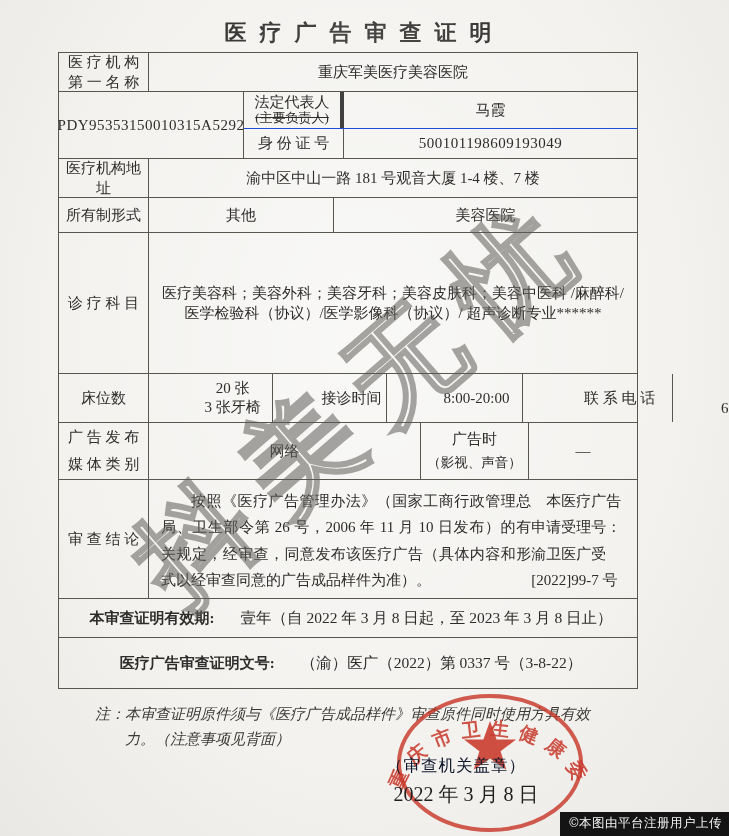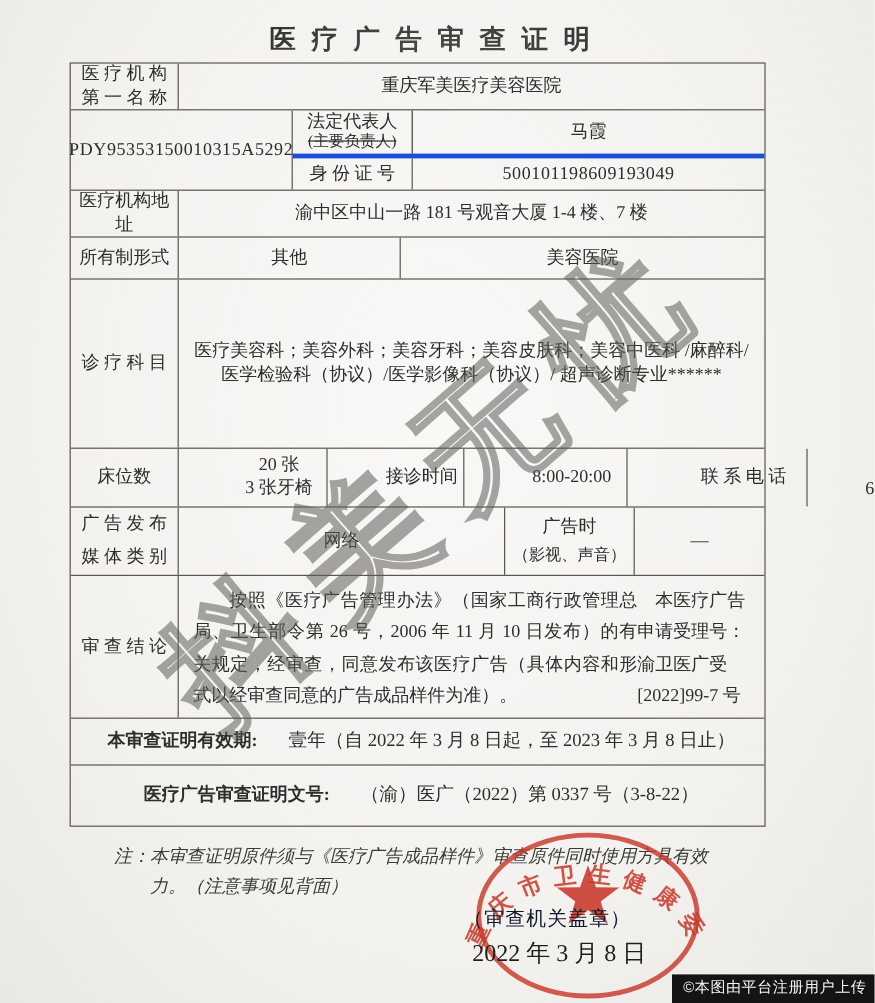--- a/index.html
+++ b/index.html
@@ -20,21 +20,21 @@
   .preline{white-space:pre-line;}
   .w90{width:90px;flex:none;} .w185{width:185px;flex:none;} .w100{width:100px;flex:none;}
   .w80{width:80px;flex:none;} .w70{width:70px;flex:none;} .w92{width:92px;flex:none;}
   .w106{width:106px;flex:none;} .w272{width:272px;flex:none;} .w108{width:108px;flex:none;}
   .grow{flex:1;}
   .h38{height:38px;} .h66{height:66px;} .h34{height:34px;} .h140{height:140px;justify-content:flex-end;} .h48{height:48px;gap:44px;}
   .h56{height:56px;} .h118{height:118px;} .h50{height:50px;}
   .stack{display:flex;flex-direction:column;padding:0;align-items:stretch;}
   .substack{flex:1;display:flex;flex-direction:column;}
   .subrow{flex:1;display:flex;}
-  .subrow + .subrow{border-top:4px solid #1d4ed8;}
+  .subrow + .subrow{border-top:1px solid #1d4ed8;}
   .strike{text-decoration:line-through;font-size:13px;}
   .small2{font-size:13.5px;}
   .mono-num{letter-spacing:.5px;}
   .review-cell{flex-direction:row;align-items:flex-start;justify-content:center;text-align:left;padding:6px 12px;}
   .review-cell p{margin:2px 0;font-size:15px;line-height:1.75;}
   .review-cell .para{text-indent:2em;text-align:justify;}
   .review-cell .accept{text-indent:1em;}
   .inline-row{justify-content:center;text-align:left;padding-left:10px;gap:26px;}
   .inline-row .ilab{font-weight:bold;font-size:15px;}
   .inline-row .ival{font-size:15.5px;}
@@ -72,21 +72,21 @@
       <div class="cell lab w90 preline">医 疗 机 构
 第 一 名 称</div>
       <div class="cell grow">重庆军美医疗美容医院</div>
     </div>
 
     <div class="row h66">
       <div class="cell w185 mono-num">PDY95353150010315A5292</div>
       <div class="cell grow stack">
         <div class="substack">
           <div class="subrow">
-            <div class="cell w100" style="border-right:1px solid #404040;flex-direction:column;line-height:1.15;">
+            <div class="cell w100" style="border-right:4px solid #404040;flex-direction:column;line-height:1.15;">
               <span>法定代表人</span>
               <span class="strike">(主要负责人)</span>
             </div>
             <div class="cell grow" style="border-right:none;">马霞</div>
           </div>
           <div class="subrow">
             <div class="cell w100" style="border-right:1px solid #59564f;">身 份 证 号</div>
             <div class="cell grow mono-num" style="border-right:none;">500101198609193049</div>
           </div>
         </div>

